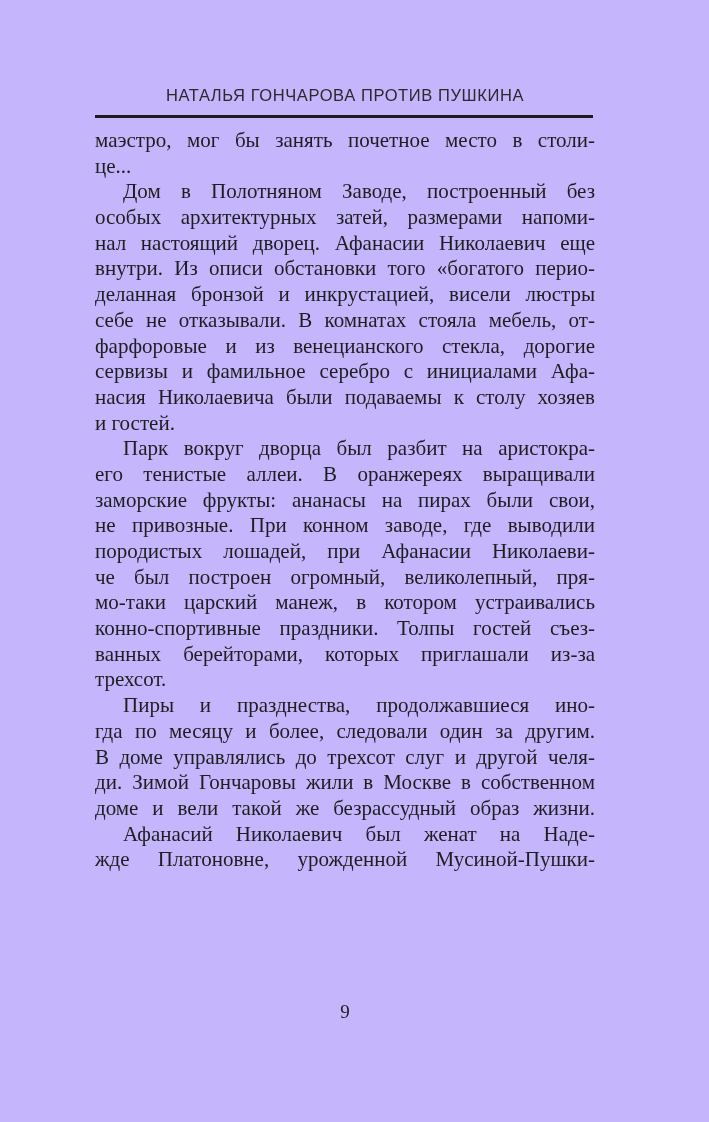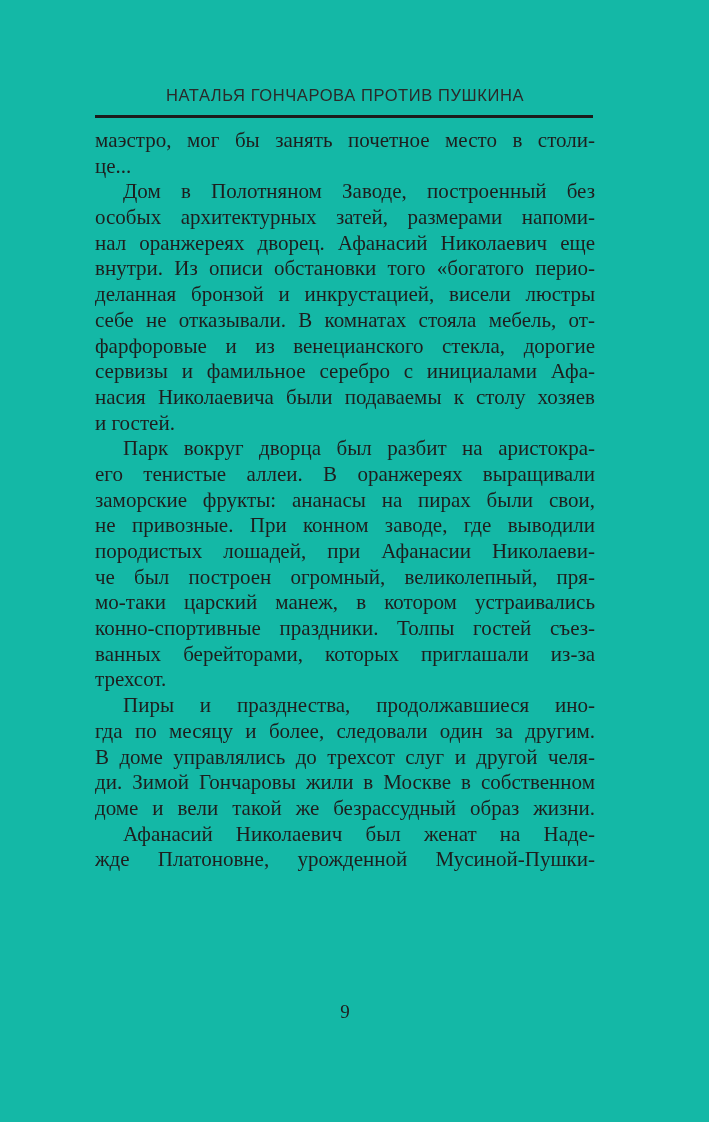--- a/index.html
+++ b/index.html
@@ -1,20 +1,20 @@
 <!DOCTYPE html>
 <html><head>
 <meta charset="utf-8">
 <style>
   html, body { margin: 0; padding: 0; background: #ffffff; }
   .page {
     position: relative;
     width: 709px;
     height: 1122px;
-    background: #14b8a6;
+    background: #c4b5fd;
     overflow: hidden;
     font-family: "Liberation Serif", "DejaVu Serif", serif;
   }
   .running-head {
     position: absolute;
     top: 86px;
     left: 95px;
     width: 500px;
     text-align: center;
     font-family: "Liberation Sans", "DejaVu Sans", sans-serif;
@@ -64,21 +64,21 @@
 <div class="page">
   <div class="running-head">НАТАЛЬЯ ГОНЧАРОВА ПРОТИВ ПУШКИНА</div>
 
   <div class="header-rule"></div>
 
   <div class="text-block">
       <div class="line just">маэстро, мог бы занять почетное место в столи-</div>
       <div class="line">це...</div>
       <div class="line indent just">Дом в Полотняном Заводе, построенный без</div>
       <div class="line just">особых архитектурных затей, размерами напоми-</div>
-      <div class="line just">нал оранжереях дворец. Афанасий Николаевич еще</div>
+      <div class="line just">нал настоящий дворец. Афанасии Николаевич еще</div>
       <div class="line just">внутри. Из описи обстановки того «богатого перио-</div>
       <div class="line just">деланная бронзой и инкрустацией, висели люстры</div>
       <div class="line just">себе не отказывали. В комнатах стояла мебель, от-</div>
       <div class="line just">фарфоровые и из венецианского стекла, дорогие</div>
       <div class="line just">сервизы и фамильное серебро с инициалами Афа-</div>
       <div class="line just">насия Николаевича были подаваемы к столу хозяев</div>
       <div class="line">и гостей.</div>
       <div class="line indent just">Парк вокруг дворца был разбит на аристокра-</div>
       <div class="line just">его тенистые аллеи. В оранжереях выращивали</div>
       <div class="line just">заморские фрукты: ананасы на пирах были свои,</div>

